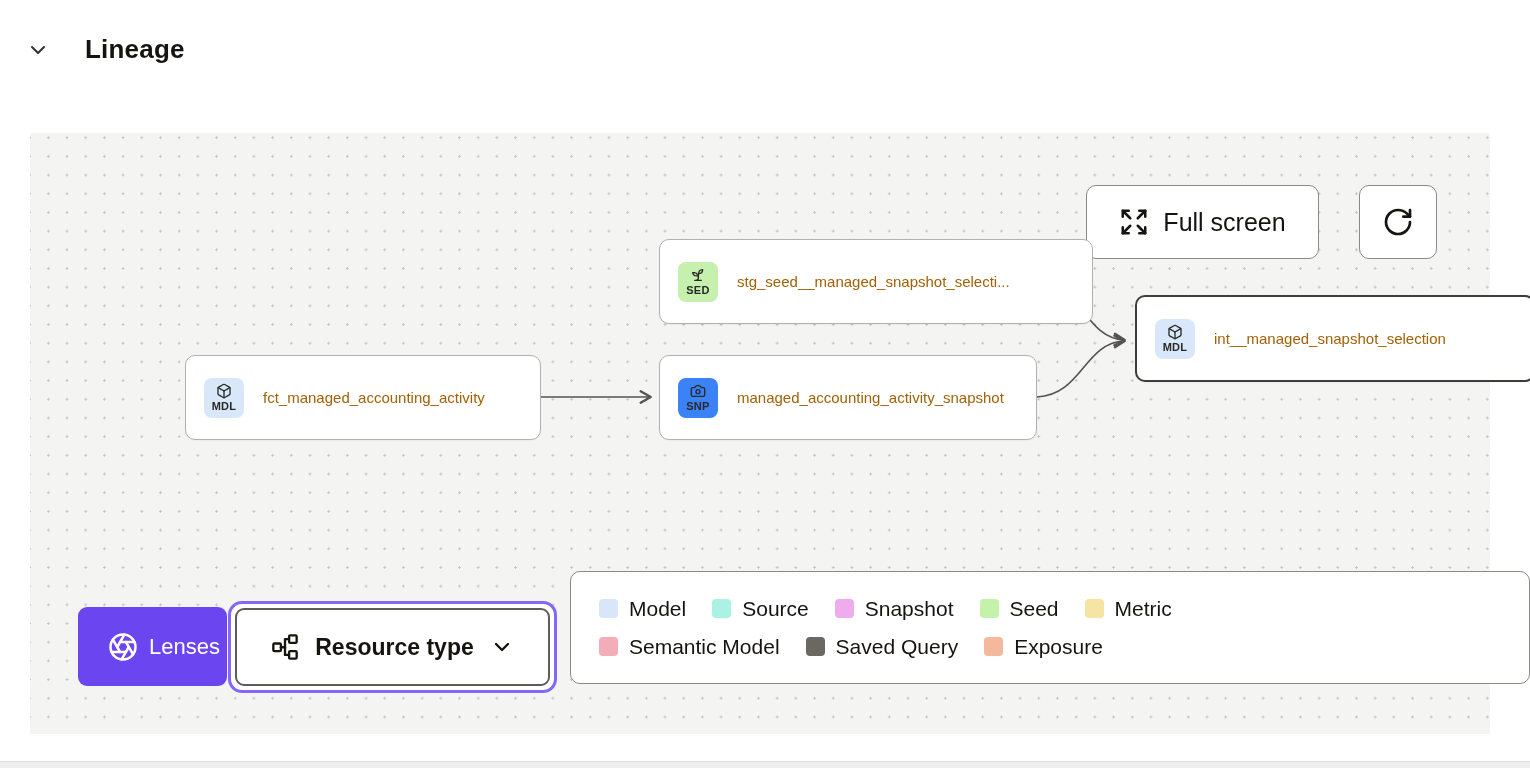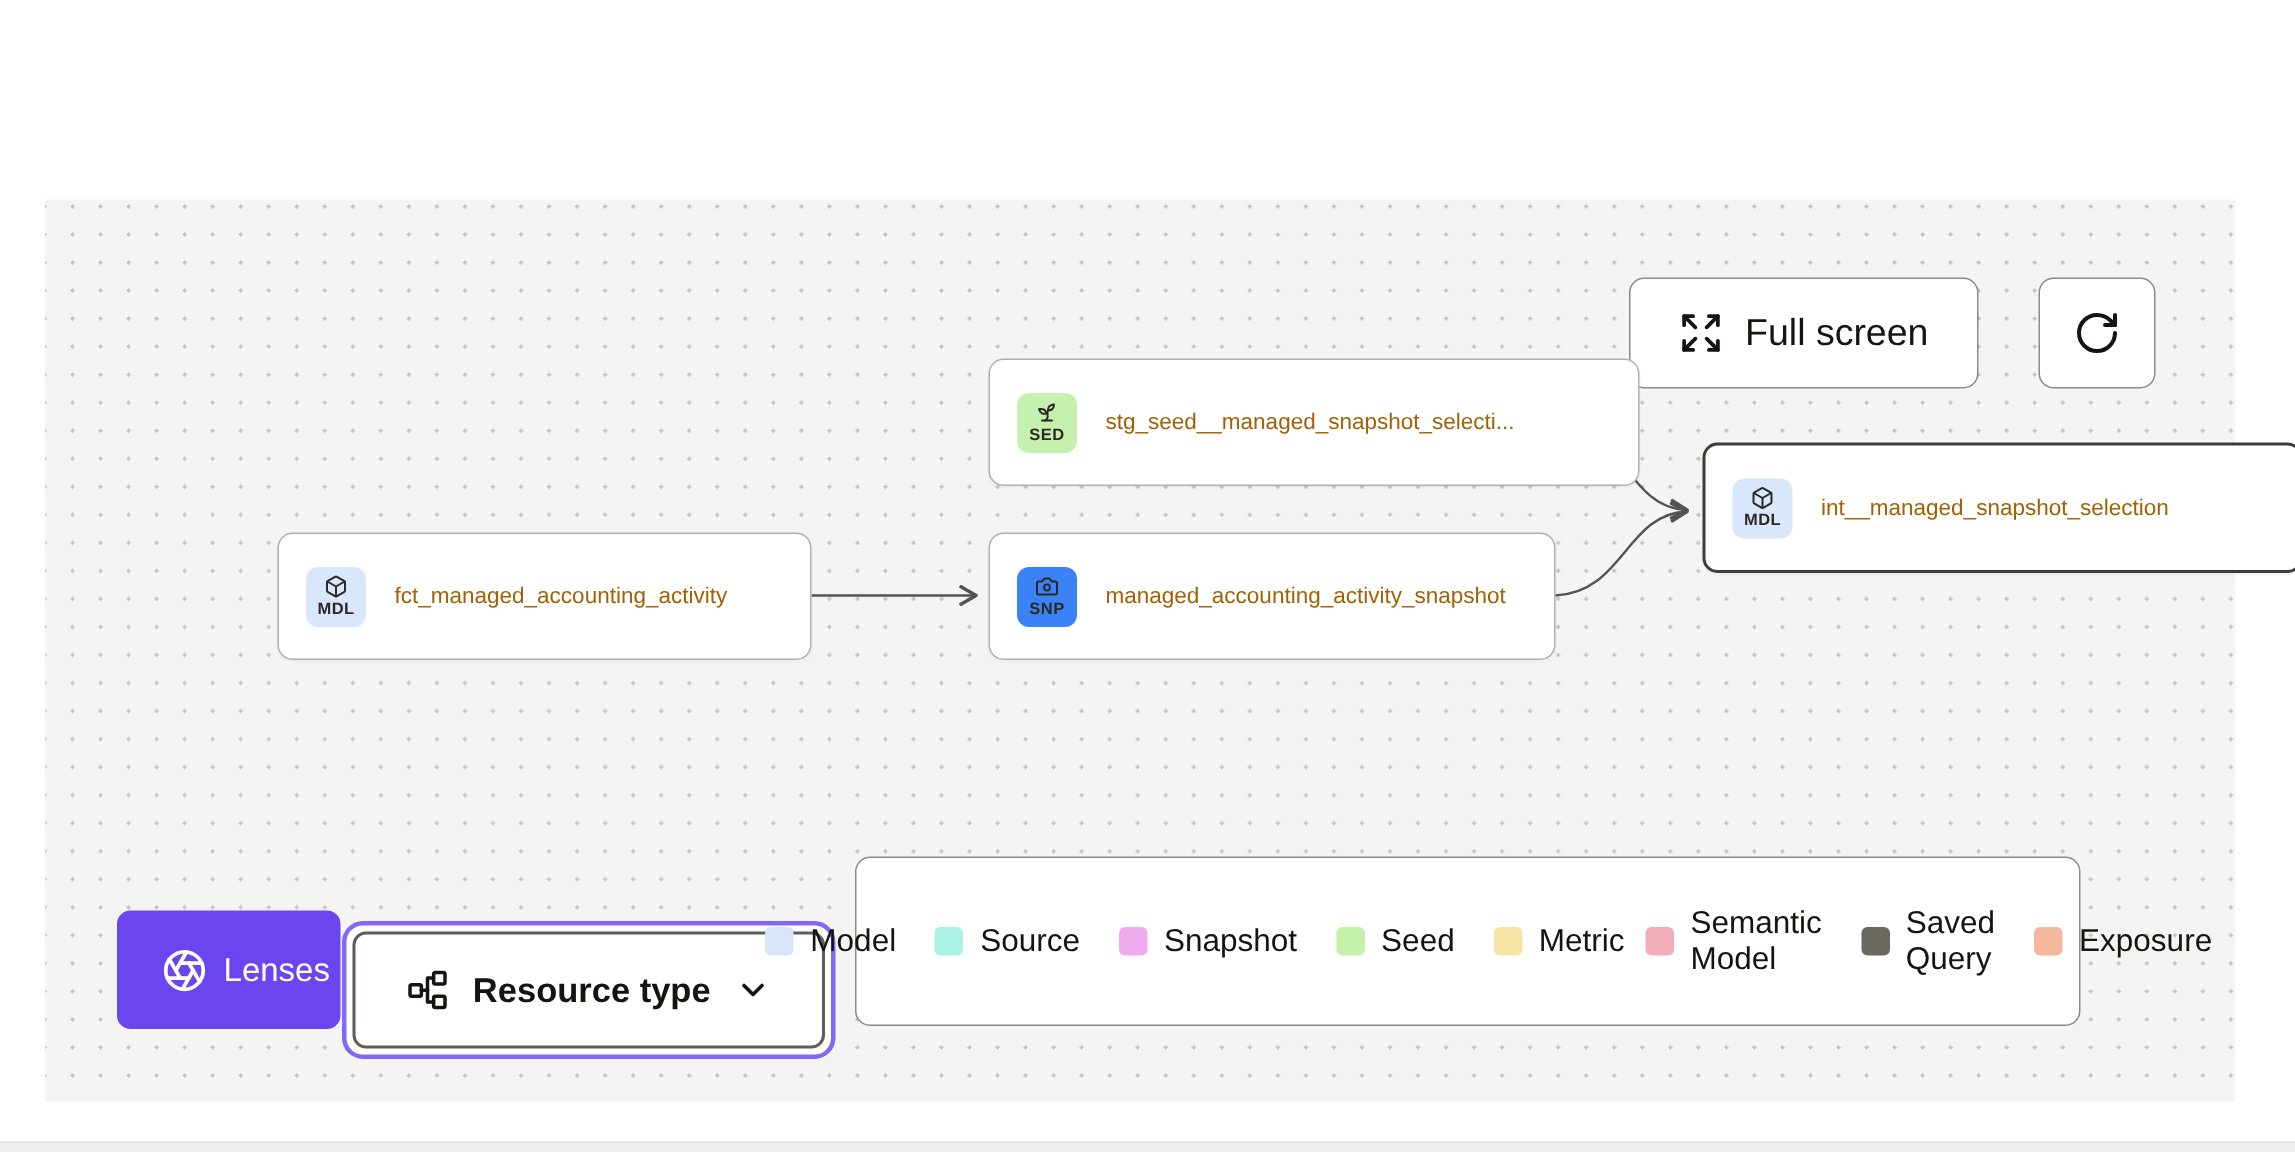--- a/index.html
+++ b/index.html
@@ -44,47 +44,57 @@
   .badge .b-label { font-size: 11px; font-weight: 600; letter-spacing: 0.3px; margin-top: 1px; }
   .node .n-label { font-size: 15px; color: #a16207; white-space: nowrap; overflow: hidden; }
 
   
   .lenses { position: absolute; left: 48px; top: 474px; width: 149px; height: 79px;
     border-radius: 9px; display: flex; align-items: center; justify-content: center; gap: 11px;
     color: #ffffff; cursor: pointer; border: none; }
   .lenses .lbl { font-size: 22px; font-weight: 500; }
 
   
-  .rt-ring { position: absolute; left: 198px; top: 481px; width: 329px; height: 92px;
+  .rt-ring { position: absolute; left: 198px; top: 468px; width: 329px; height: 92px;
     border-radius: 14px; border: 3.5px solid #8468f5; background: #ffffff; padding: 4px; }
   .rt-btn { width: 100%; height: 100%; background: #ffffff; border: 2px solid #5f5d57;
     border-radius: 9px; display: flex; align-items: center; justify-content: center; gap: 16px;
     cursor: pointer; }
   .rt-btn .lbl { font-size: 23px; font-weight: 700; color: #16140f; }
 
   
-  .legend { position: absolute; left: 540px; top: 438px; width: 817px; height: 113px;
+  .legend { position: absolute; left: 540px; top: 438px; width: 960px; height: 113px;
     background: #ffffff; border: 1.5px solid #8c8a85; border-radius: 10px;
-    display: flex; flex-direction: row; justify-content: center; gap: 14px;
+    display: flex; flex-direction: column; justify-content: center; gap: 14px;
     padding-left: 28px; }
   .legend-row { display: flex; align-items: center; gap: 26px; }
   .legend-item { display: flex; align-items: center; gap: 11px; font-size: 21px; color: #16140f; }
   .legend-item .swatch { width: 19px; height: 19px; border-radius: 4px; flex: none; }
 
   
   .bottom-strip { position: absolute; left: 0; top: 761px; width: 1530px; height: 7px;
     background: #eeeeef; border-top: 1px solid #e2e2e4; }
 
   svg { display: block; }
 </style>
 </head>
 <body>
 
 <div class="page">
 
+  <div class="header">
+    <span class="collapse">
+      <span>
+        <svg width="24" height="24" viewBox="0 0 24 24" fill="none" stroke="currentColor" stroke-width="2" stroke-linecap="round" stroke-linejoin="round">
+            <polyline points="6 9 12 15 18 9"></polyline>
+          </svg>
+      </span>
+    </span>
+    <div class="title">Lineage</div>
+  </div>
 
   <div class="canvas">
 
     <svg class="edges" viewBox="0 0 1460 601">
       <defs>
         <marker id="arrow" viewBox="0 0 10 10" refX="7.5" refY="5" markerWidth="9" markerHeight="9" orient="auto-start-reverse">
           <path d="M1,1 L8,5 L1,9" fill="none" stroke="#55534f" stroke-width="1.6" stroke-linecap="round" stroke-linejoin="round"></path>
         </marker>
       </defs>
       <path d="M 511 264 L 620 264" fill="none" stroke="#55534f" stroke-width="1.6" marker-end="url(#arrow)"></path>

